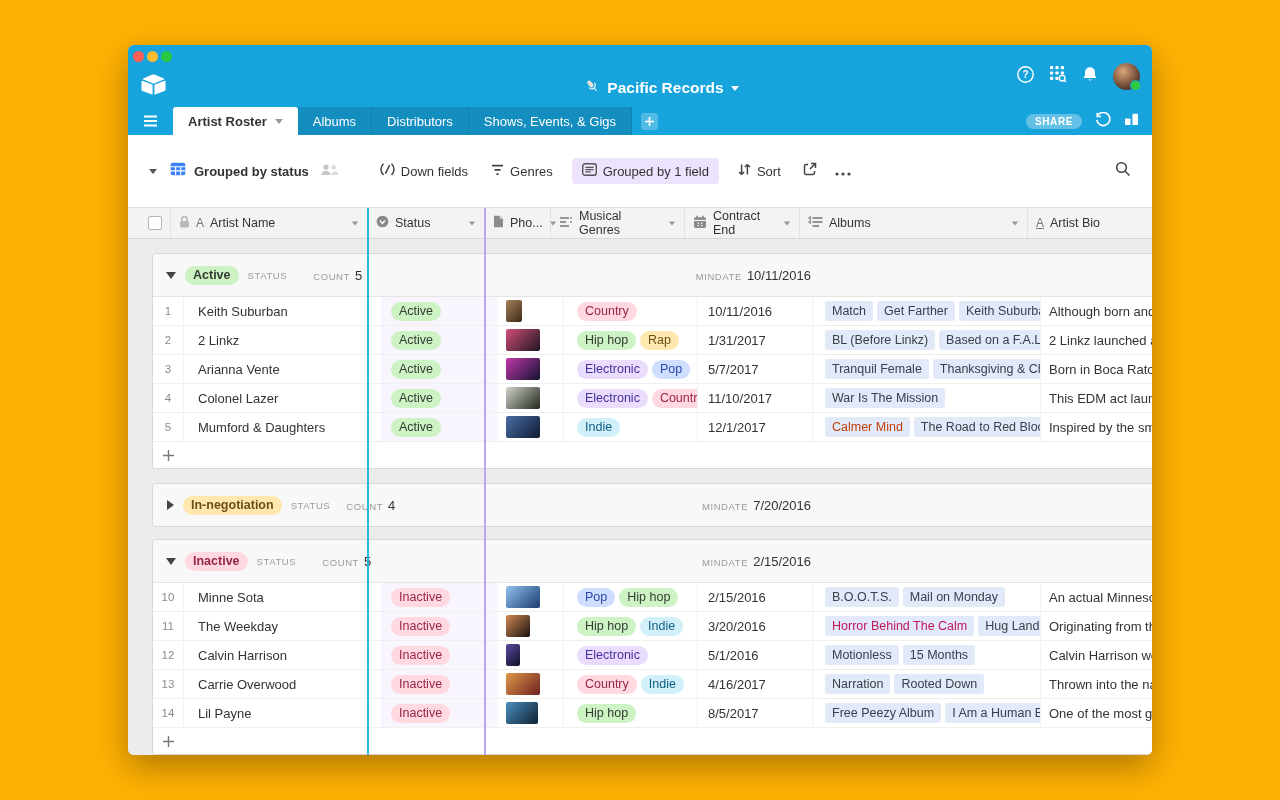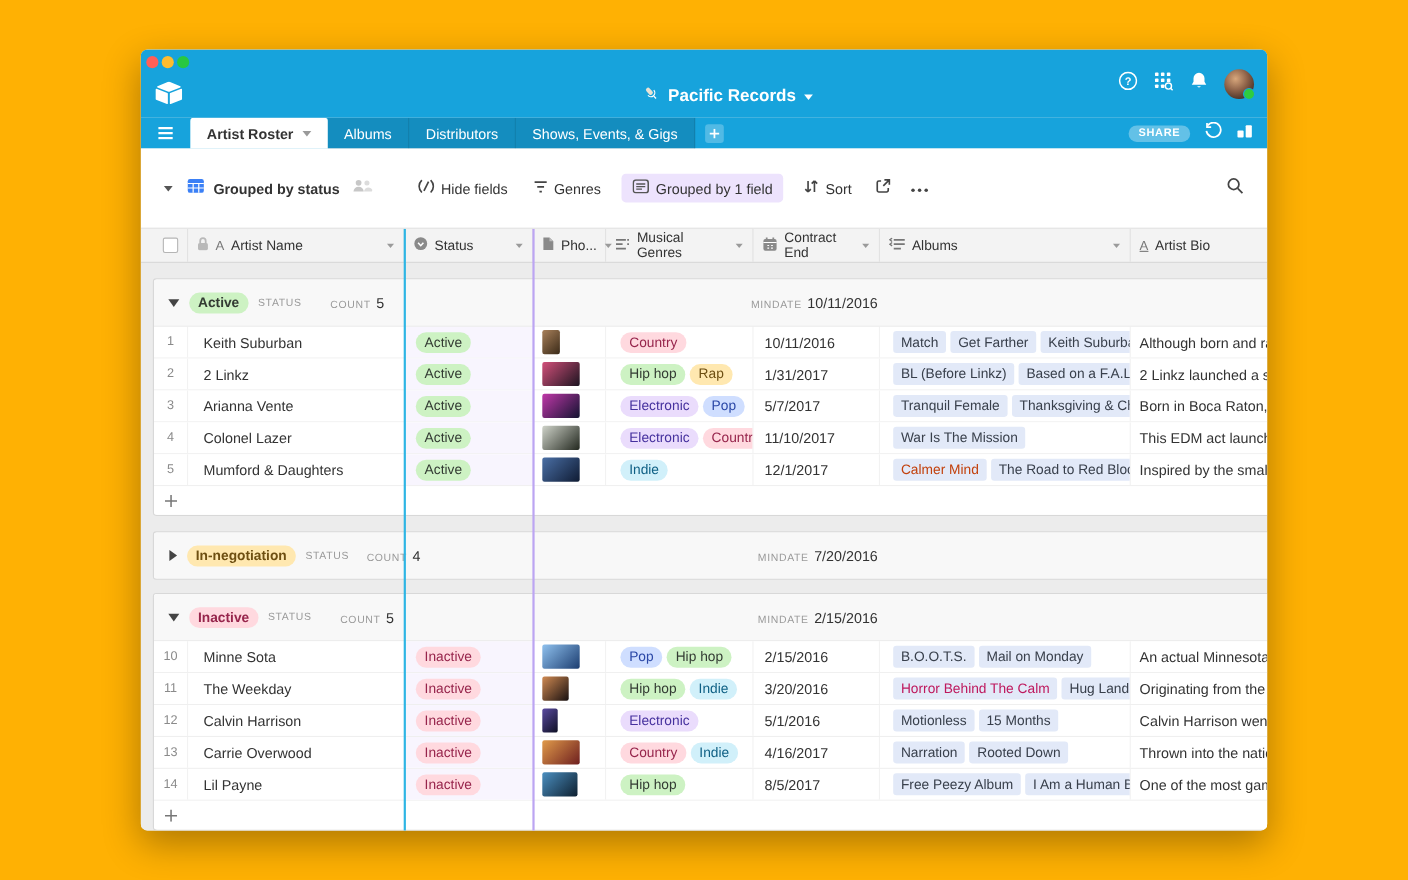--- a/index.html
+++ b/index.html
@@ -44,21 +44,21 @@
   .colheader{height:30px;background:#F3F3F3;border-bottom:1px solid #D8D8D8;display:flex;padding-left:12px;}
   .hcell{display:flex;align-items:center;gap:6px;padding:0 8px;font-size:12.5px;color:#333;
          border-right:1px solid #E2E2E2;box-sizing:border-box;height:100%;}
   .hcell .tri{margin-left:auto;transform:scale(.8);}
   .h-check{width:31px;justify-content:center;padding:0;}
   .h-name{width:197px}.h-status{width:117px}.h-photo{width:66px}.h-genres{width:134px}
   .h-date{width:115px}.h-albums{width:228px}.h-bio{flex:1;border-right:none;}
   .checkbox{width:12px;height:12px;border:1.5px solid #B5B5B5;border-radius:2px;background:#fff;}
   .a-icon{color:#777;font-size:12px;font-weight:400;}
   
-  .group{margin:0 0 14px 11px;width:1020px;background:#fff;border:1px solid #D8D8D8;border-radius:3px;}
+  .group{margin:0 0 14px 24px;width:1020px;background:#fff;border:1px solid #D8D8D8;border-radius:3px;}
   .group.first{margin-top:14px;}
   .group.g2{margin-bottom:12px;}
   .group-header{position:relative;height:42px;background:#F8F8F8;display:flex;align-items:center;
                 border-bottom:1px solid #E5E5E5;border-radius:3px 3px 0 0;}
   .group.collapsed .group-header{border-bottom:none;border-radius:3px;}
   .gh-caret-down{width:0;height:0;border-left:5px solid transparent;border-right:5px solid transparent;
                  border-top:7px solid #444;margin-left:13px;}
   .gh-caret-right{width:0;height:0;border-top:5px solid transparent;border-bottom:5px solid transparent;
                   border-left:7px solid #444;margin-left:14px;}
   .group-badge{margin-left:9px;padding:3px 11px;border-radius:12px;font-size:13px;font-weight:700;}
@@ -222,21 +222,21 @@
         </svg>
     </span>
     <span class="tb" style="margin-left:41px">
       <span>
         <svg width="15" height="13" viewBox="0 0 15 13">
             <path d="M3.5.8C2 2.3 1 4.2 1 6.4s1 4.1 2.5 5.6" fill="none" stroke="#444" stroke-width="1.5"></path>
             <path d="M11.5.8C13 2.3 14 4.2 14 6.4s-1 4.1-2.5 5.6" fill="none" stroke="#444" stroke-width="1.5"></path>
             <path d="M9.6 2.2 5.4 10.6" stroke="#444" stroke-width="1.5"></path>
           </svg>
       </span>
-      <span>Hide fields</span>
+      <span>Down fields</span>
     </span>
     <span class="tb" style="margin-left:23px">
       <span>
         <svg width="13" height="12" viewBox="0 0 13 12">
             <path d="M1 1.6h11M3.4 5.9h6.2M5.4 10.2h2.2" stroke="#444" stroke-width="1.7"></path>
           </svg>
       </span>
       <span>Genres</span>
     </span>
     <span class="tb tb-pill" style="margin-left:19px">

